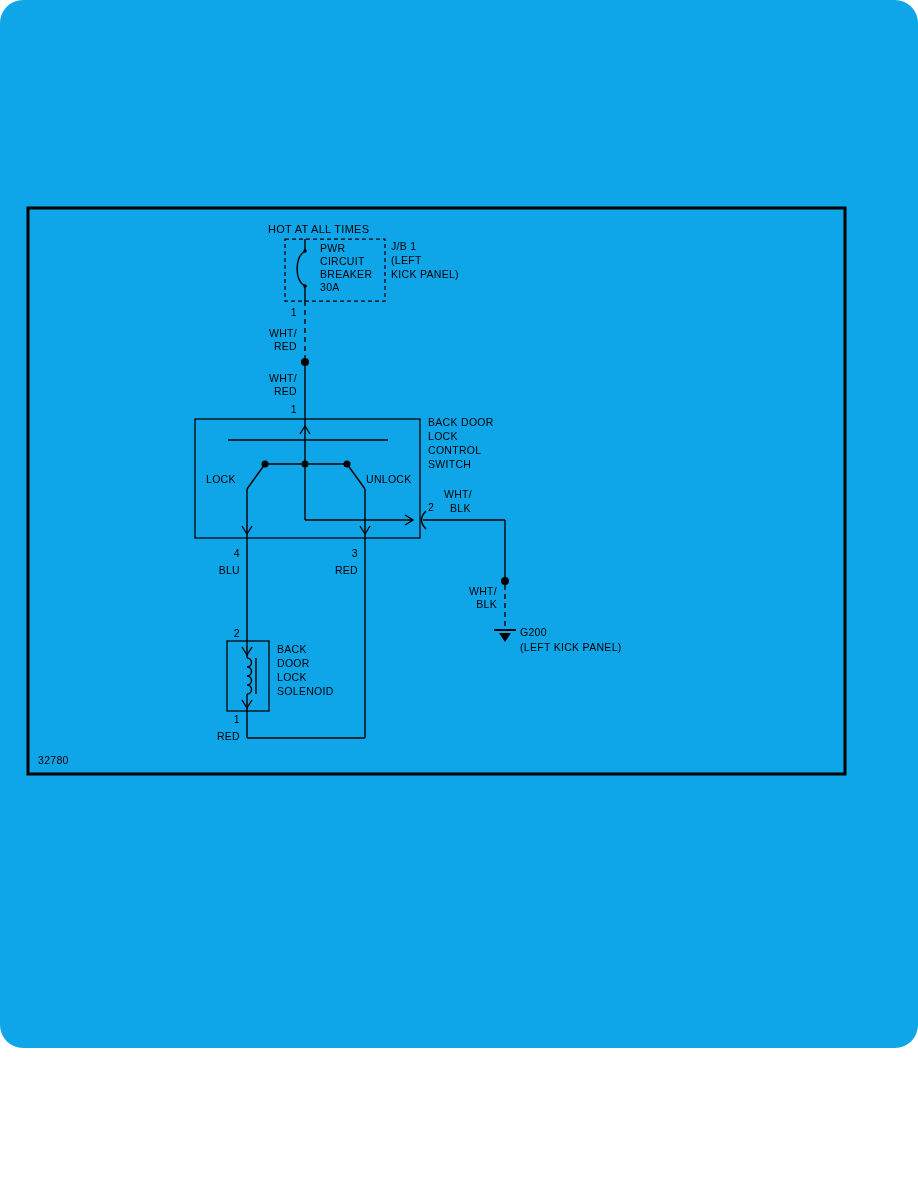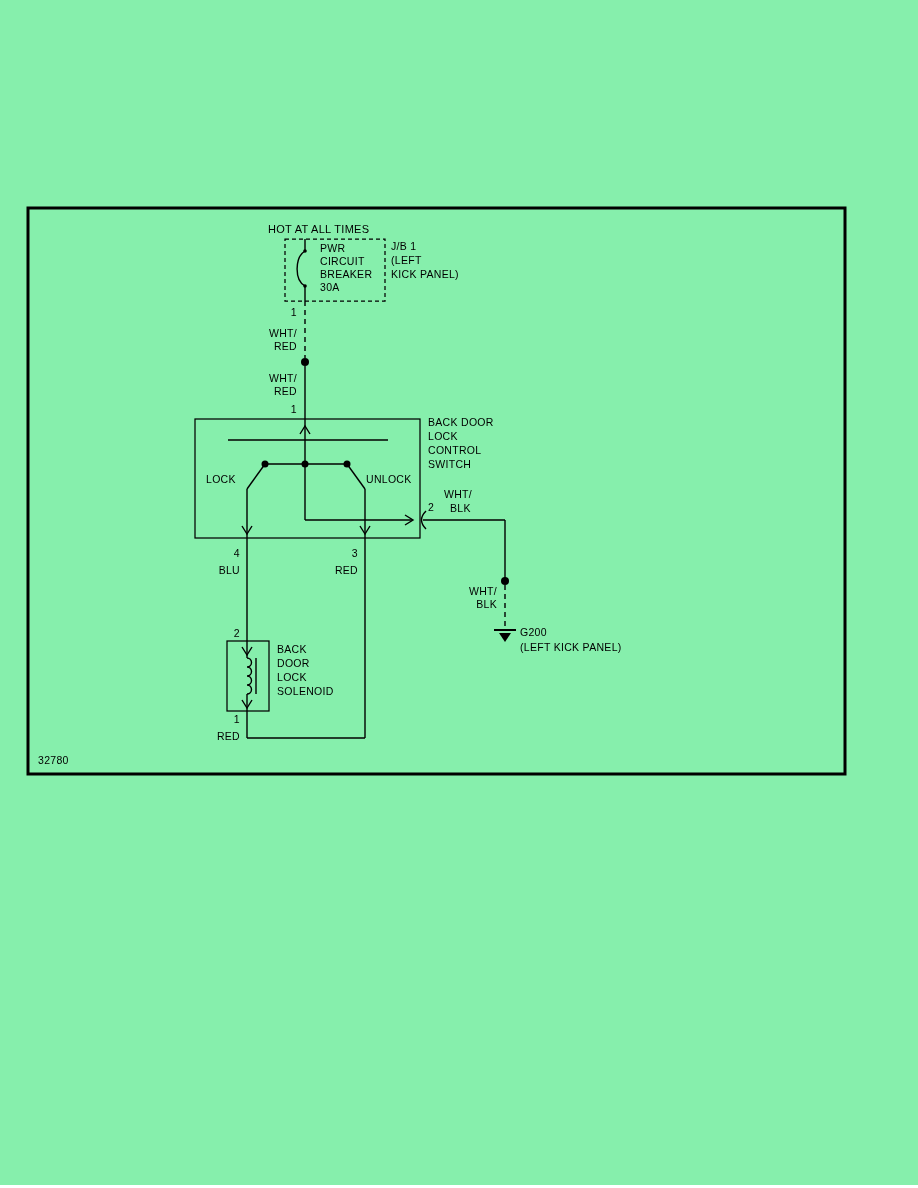--- a/index.html
+++ b/index.html
@@ -1,16 +1,16 @@
 <!DOCTYPE html>
 <html><head>
 <meta charset="utf-8">
 <style>
   html,body{margin:0;padding:0;background:#ffffff;}
-  .page{position:relative;width:918px;height:1185px;background:#86efac;overflow:hidden;}
+  .page{position:relative;width:918px;height:1048px;background:#0ea5e9;overflow:hidden;border-radius:23px;}
   svg text{font-family:"Liberation Sans","DejaVu Sans",sans-serif;font-size:11px;fill:#000;letter-spacing:.3px;}
   svg text.sm{font-size:10.5px;}
   .w{stroke:#000;stroke-width:1.4;fill:none;}
   .thin{stroke:#000;stroke-width:1.25;fill:none;}
   .dash{stroke-dasharray:5,4;}
   .boxdash{stroke-dasharray:4,3;}
   .fillb{fill:#000;stroke:none;}
   .border{stroke:#000;stroke-width:3;fill:none;}
 </style>
 </head>

